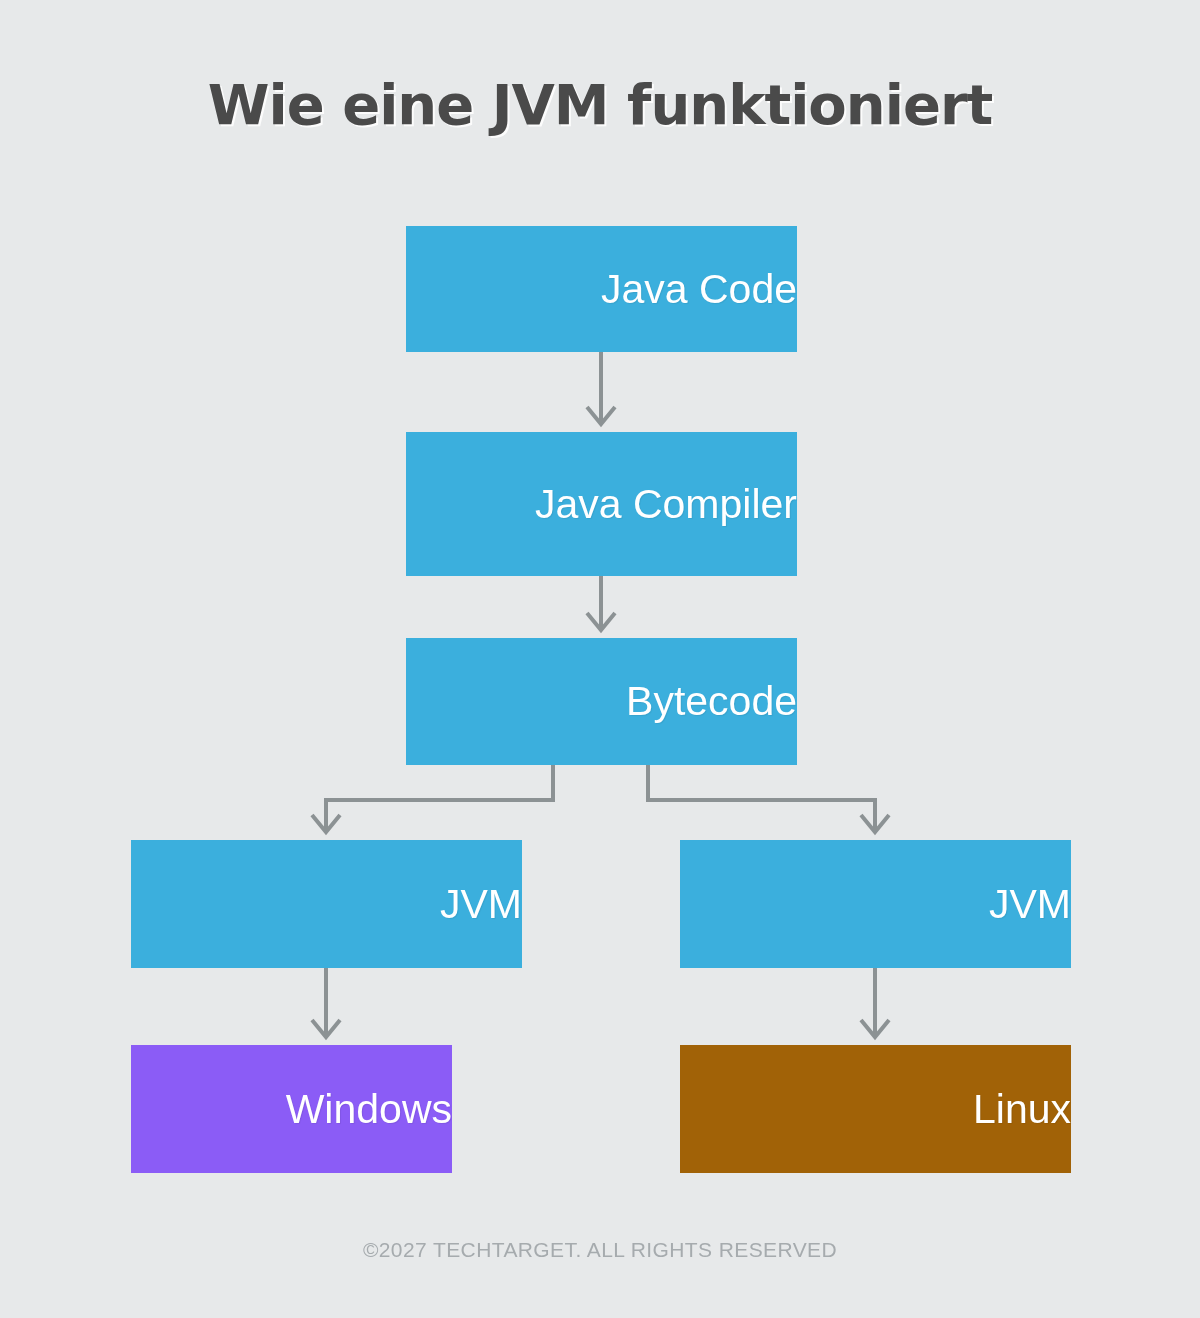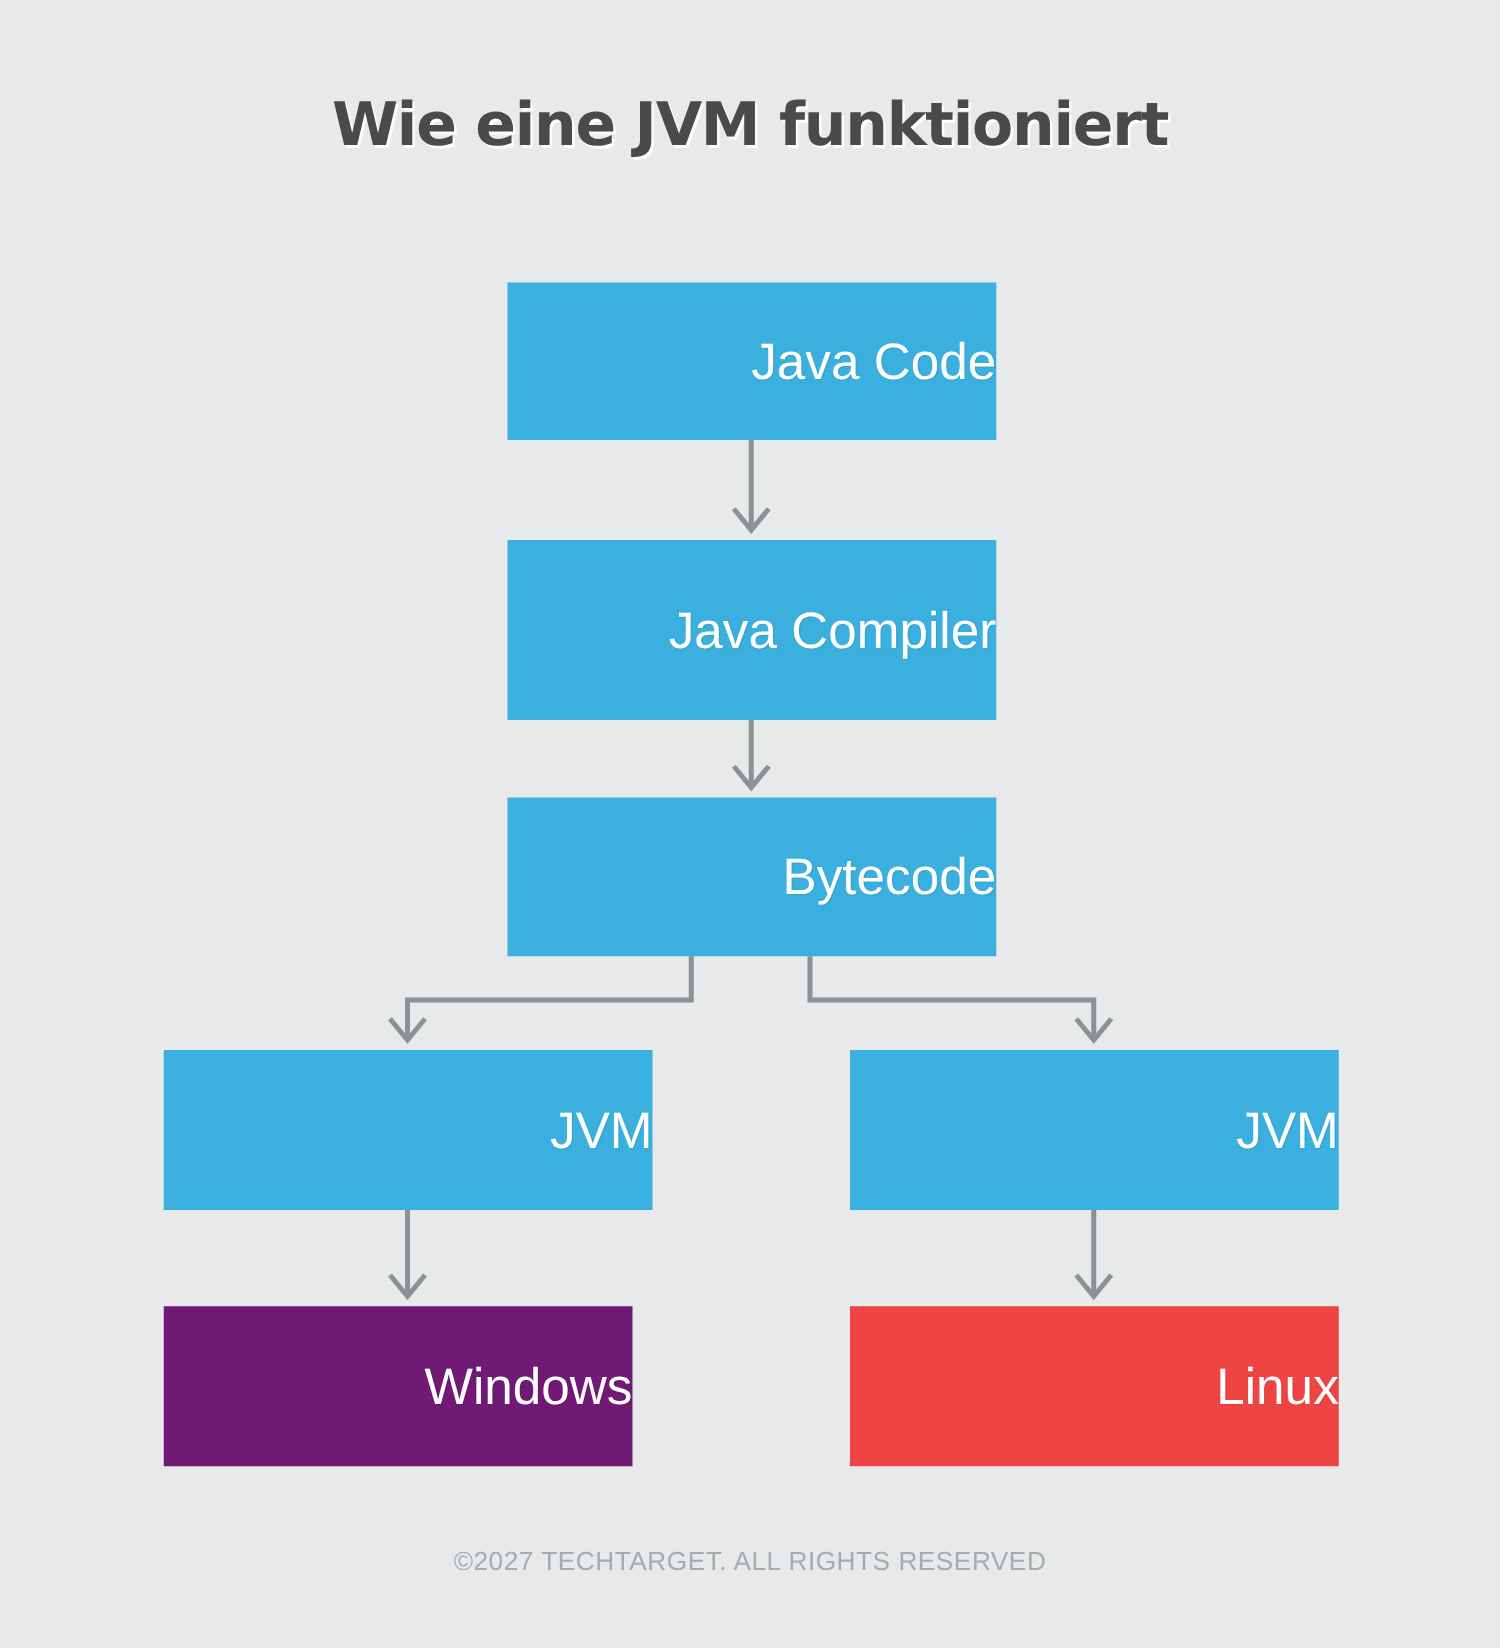--- a/index.html
+++ b/index.html
@@ -20,21 +20,21 @@
     height: 1318px;
   }
   .page-title {
     position: absolute;
     left: 0;
     top: 72px;
     width: 1200px;
     text-align: center;
     font-family: "DejaVu Sans", sans-serif;
     font-weight: bold;
-    font-size: 48px;
+    font-size: 56px;
     letter-spacing: -1px;
     color: #4a4a4a;
     text-shadow: 2px 2px 0 rgba(255,255,255,0.85);
     white-space: nowrap;
   }
   .flow-svg {
     position: absolute;
     left: 0;
     top: 0;
   }
@@ -121,23 +121,23 @@
   </div>
 
   <div class="node-box" id="node-jvm-left" style="left: 131px; top: 840px; width: 391px; height: 128px; background: rgb(59, 175, 221);">
     <span class="node-label" style="color: rgb(255, 255, 255);">JVM</span>
   </div>
 
   <div class="node-box" id="node-jvm-right" style="left: 680px; top: 840px; width: 391px; height: 128px; background: rgb(59, 175, 221);">
     <span class="node-label" style="color: rgb(255, 255, 255);">JVM</span>
   </div>
 
-  <div class="node-box" id="node-windows" style="left: 131px; top: 1045px; width: 375px; height: 128px; background: #701a75;">
+  <div class="node-box" id="node-windows" style="left: 131px; top: 1045px; width: 321px; height: 128px; background: #8b5cf6;">
     <span class="node-label" style="color: rgb(255, 255, 255);">Windows</span>
   </div>
 
-  <div class="node-box" id="node-linux" style="left: 680px; top: 1045px; width: 391px; height: 128px; background: #ef4444;">
+  <div class="node-box" id="node-linux" style="left: 680px; top: 1045px; width: 391px; height: 128px; background: #a16207;">
     <span class="node-label" style="color: rgb(255, 255, 255);">Linux</span>
   </div>
 
   <div class="footer-copyright" style="color: rgb(166, 171, 174);">©2027 TECHTARGET. ALL RIGHTS RESERVED</div>
 
 </div>
 
 </body></html>

